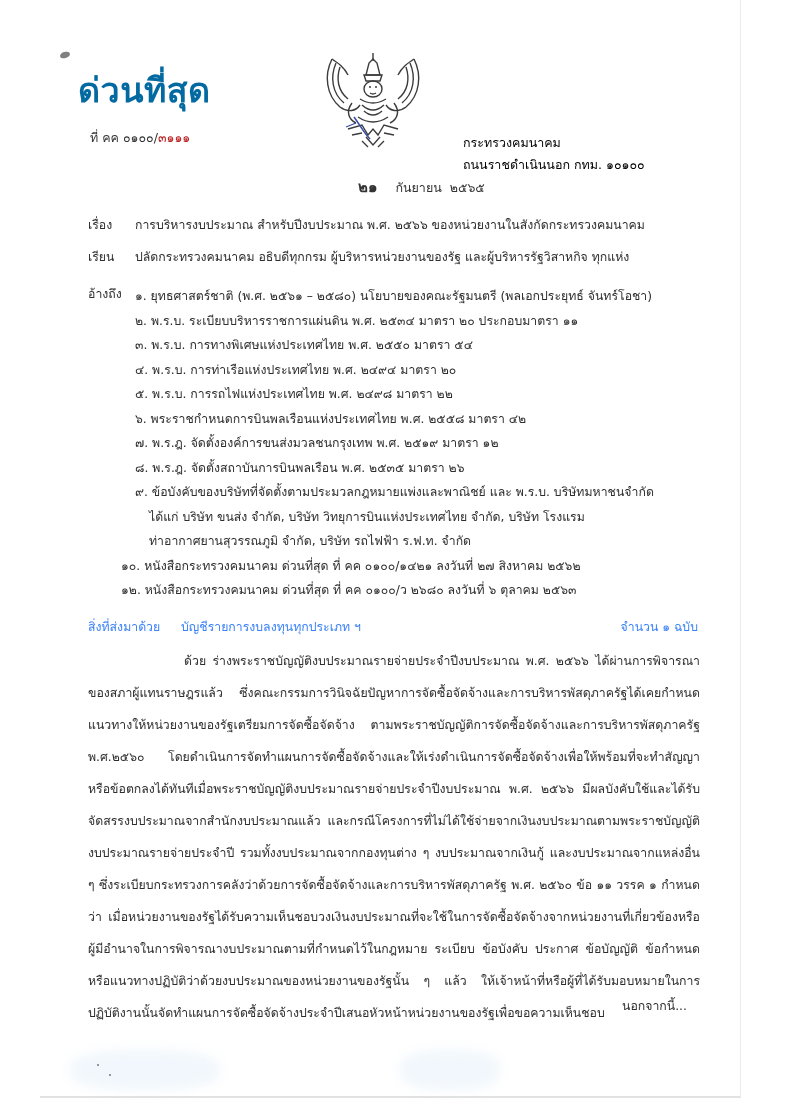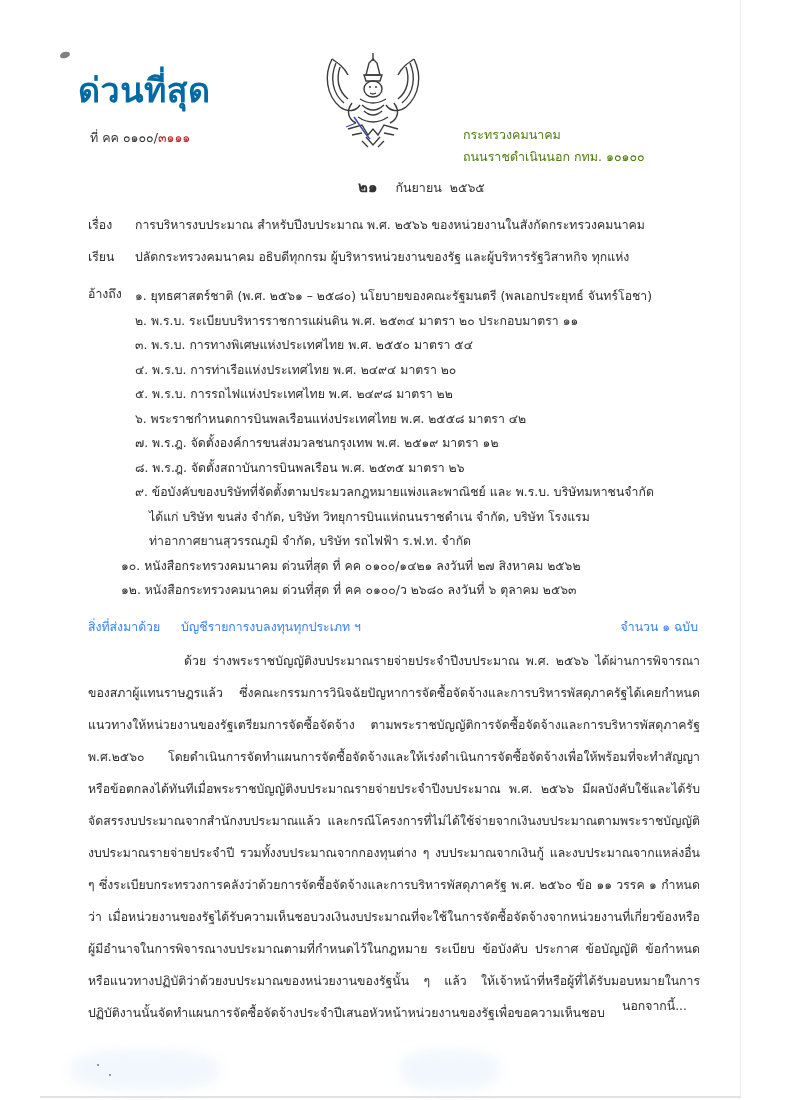--- a/index.html
+++ b/index.html
@@ -61,24 +61,24 @@
     .emblem {
       position: absolute;
       left: 318px;
       top: 45px;
       width: 110px;
       height: 110px;
     }
     .ministry {
       position: absolute;
       left: 463px;
-      top: 124px;
+      top: 132px;
       font-size: 12.5px;
       line-height: 22px;
-      color: #4d7c0f;
+      color: #000000;
     }
     .date {
       position: absolute;
       left: 358px;
       top: 175px;
       font-size: 12.5px;
       color: #333;
       white-space: pre;
     }
     .date .day {
@@ -262,21 +262,21 @@
     <li>๑. ยุทธศาสตร์ชาติ (พ.ศ. ๒๕๖๑ – ๒๕๘๐) นโยบายของคณะรัฐมนตรี (พลเอกประยุทธ์ จันทร์โอชา)</li>
     <li>๒. พ.ร.บ. ระเบียบบริหารราชการแผ่นดิน พ.ศ. ๒๕๓๔ มาตรา ๒๐ ประกอบมาตรา ๑๑</li>
     <li>๓. พ.ร.บ. การทางพิเศษแห่งประเทศไทย พ.ศ. ๒๕๕๐ มาตรา ๕๔</li>
     <li>๔. พ.ร.บ. การท่าเรือแห่งประเทศไทย พ.ศ. ๒๔๙๔ มาตรา ๒๐</li>
     <li>๕. พ.ร.บ. การรถไฟแห่งประเทศไทย พ.ศ. ๒๔๙๘ มาตรา ๒๒</li>
     <li>๖. พระราชกำหนดการบินพลเรือนแห่งประเทศไทย พ.ศ. ๒๕๕๘ มาตรา ๔๒</li>
     <li>๗. พ.ร.ฎ. จัดตั้งองค์การขนส่งมวลชนกรุงเทพ พ.ศ. ๒๕๑๙ มาตรา ๑๒</li>
     <li>๘. พ.ร.ฎ. จัดตั้งสถาบันการบินพลเรือน พ.ศ. ๒๕๓๕ มาตรา ๒๖</li>
     <li class="multi">
       <span style="display:block; white-space:nowrap;">๙. ข้อบังคับของบริษัทที่จัดตั้งตามประมวลกฎหมายแพ่งและพาณิชย์ และ พ.ร.บ. บริษัทมหาชนจำกัด</span>
-      <span class="cont" style="white-space:nowrap;">ได้แก่ บริษัท ขนส่ง จำกัด, บริษัท วิทยุการบินแห่ถนนราชดำเน จำกัด, บริษัท โรงแรม</span>
+      <span class="cont" style="white-space:nowrap;">ได้แก่ บริษัท ขนส่ง จำกัด, บริษัท วิทยุการบินแห่งประเทศไทย จำกัด, บริษัท โรงแรม</span>
       <span class="cont" style="white-space:nowrap;">ท่าอากาศยานสุวรรณภูมิ จำกัด, บริษัท รถไฟฟ้า ร.ฟ.ท. จำกัด</span>
     </li>
     <li class="wide">๑๐. หนังสือกระทรวงคมนาคม ด่วนที่สุด ที่ คค ๐๑๐๐/๑๔๒๑ ลงวันที่ ๒๗ สิงหาคม ๒๕๖๒</li>
     <li class="wide">๑๒. หนังสือกระทรวงคมนาคม ด่วนที่สุด ที่ คค ๐๑๐๐/ว ๒๖๘๐ ลงวันที่ ๖ ตุลาคม ๒๕๖๓</li>
   </ol>
 </div>
 
 <div class="enclosure">
   <span class="lbl">สิ่งที่ส่งมาด้วย</span><span>บัญชีรายการงบลงทุนทุกประเภท ฯ</span>
   <span class="qty">จำนวน ๑ ฉบับ</span>

